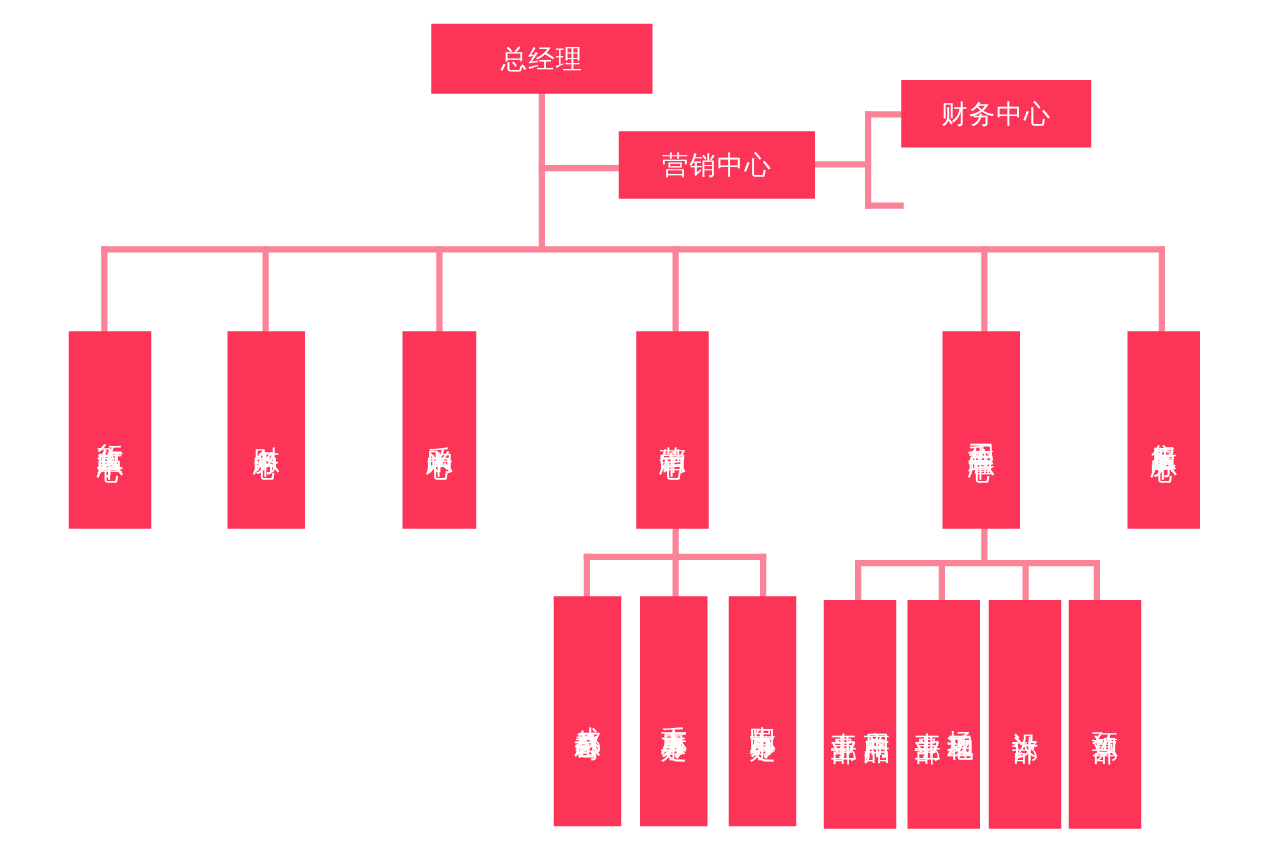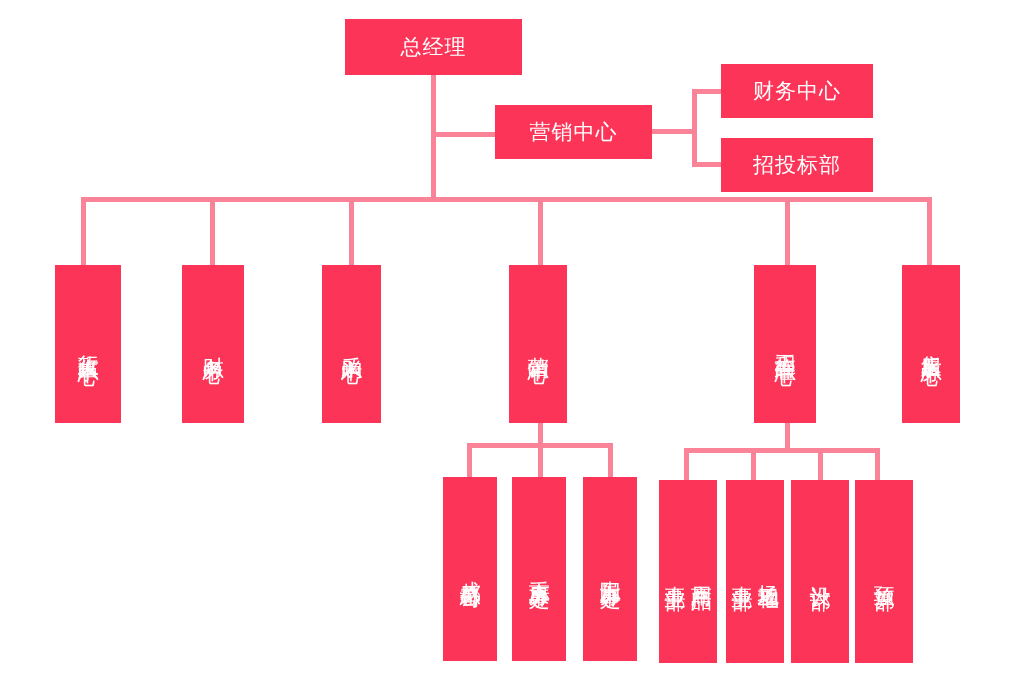--- a/index.html
+++ b/index.html
@@ -97,23 +97,20 @@
   </div>
 
   <div class="node horiz" style="left: 495px; top: 105px; width: 157px; height: 54px; background: rgb(252, 52, 87); color: rgb(255, 255, 255);">
     <span class="node-label">营销中心</span>
   </div>
 
   <div class="node horiz" style="left: 721px; top: 64px; width: 152px; height: 54px; background: rgb(252, 52, 87); color: rgb(255, 255, 255);">
     <span class="node-label">财务中心</span>
   </div>
 
-  <div class="node horiz" style="left: 721px; top: 138px; width: 152px; height: 54px; background: rgb(252, 52, 87); color: rgb(255, 255, 255);">
-    <span class="node-label">招投标部</span>
-  </div>
 
   <div class="node vert" style="left: 55px; top: 265px; width: 66px; height: 158px; background: rgb(252, 52, 87); color: rgb(255, 255, 255);">
     <span class="node-label">行政人事中心</span>
   </div>
 
   <div class="node vert" style="left: 182px; top: 265px; width: 62px; height: 158px; background: rgb(252, 52, 87); color: rgb(255, 255, 255);">
     <span class="node-label">财务中心</span>
   </div>
 
   <div class="node vert" style="left: 322px; top: 265px; width: 59px; height: 158px; background: rgb(252, 52, 87); color: rgb(255, 255, 255);">

